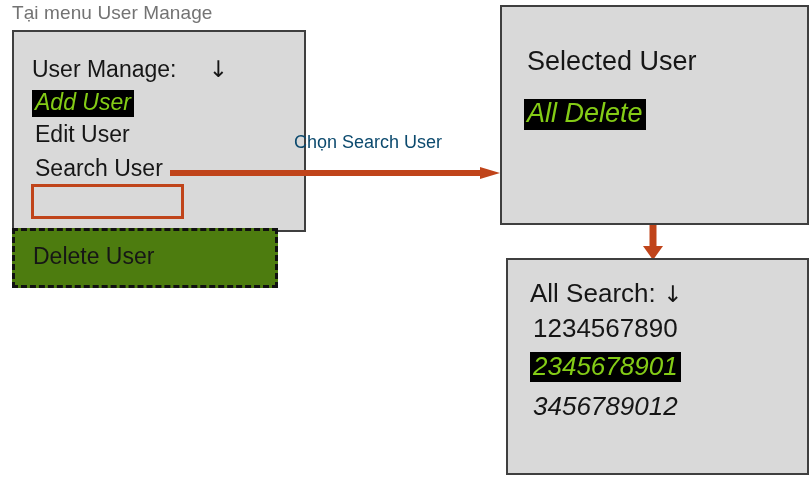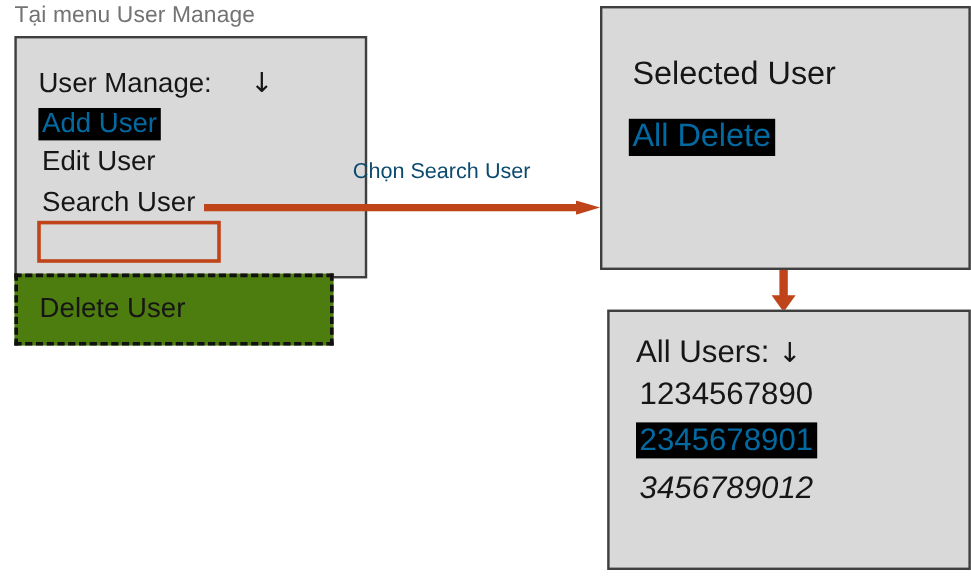--- a/index.html
+++ b/index.html
@@ -40,23 +40,24 @@
     box-sizing: border-box;
   }
   .lcd-line {
     font-family: "Liberation Sans", sans-serif;
     color: #161616;
     white-space: nowrap;
     line-height: 1;
   }
   .hl {
     background: #000000;
-    color: #0369a1;
+    color: #84cc16;
     padding: 1px 3px 3px 3px;
     display: inline-block;
+    font-style: italic;
   }
   .plain {
     display: inline-block;
     padding: 1px 3px 3px 3px;
   }
 
   
   #panel-user-manage {
     left: 12px;
     top: 30px;
@@ -215,21 +216,21 @@
     <div class="lcd-line sr-selected">
       <span class="plain">Selected User</span>
     </div>
     <div class="lcd-line sr-all">
       <span class="hl">All Delete</span>
     </div>
   </div>
 
   <div class="lcd" id="panel-all-users">
     <div class="lcd-line au-title">
-      <span>All Users:</span>
+      <span>All Search:</span>
       <span class="arrow-glyph">↓</span>
     </div>
     <div class="lcd-line au-u1">
       <span class="plain">1234567890</span>
     </div>
     <div class="lcd-line au-u2">
       <span class="hl">2345678901</span>
     </div>
     <div class="lcd-line au-u3">
       <span class="plain">3456789012</span>

